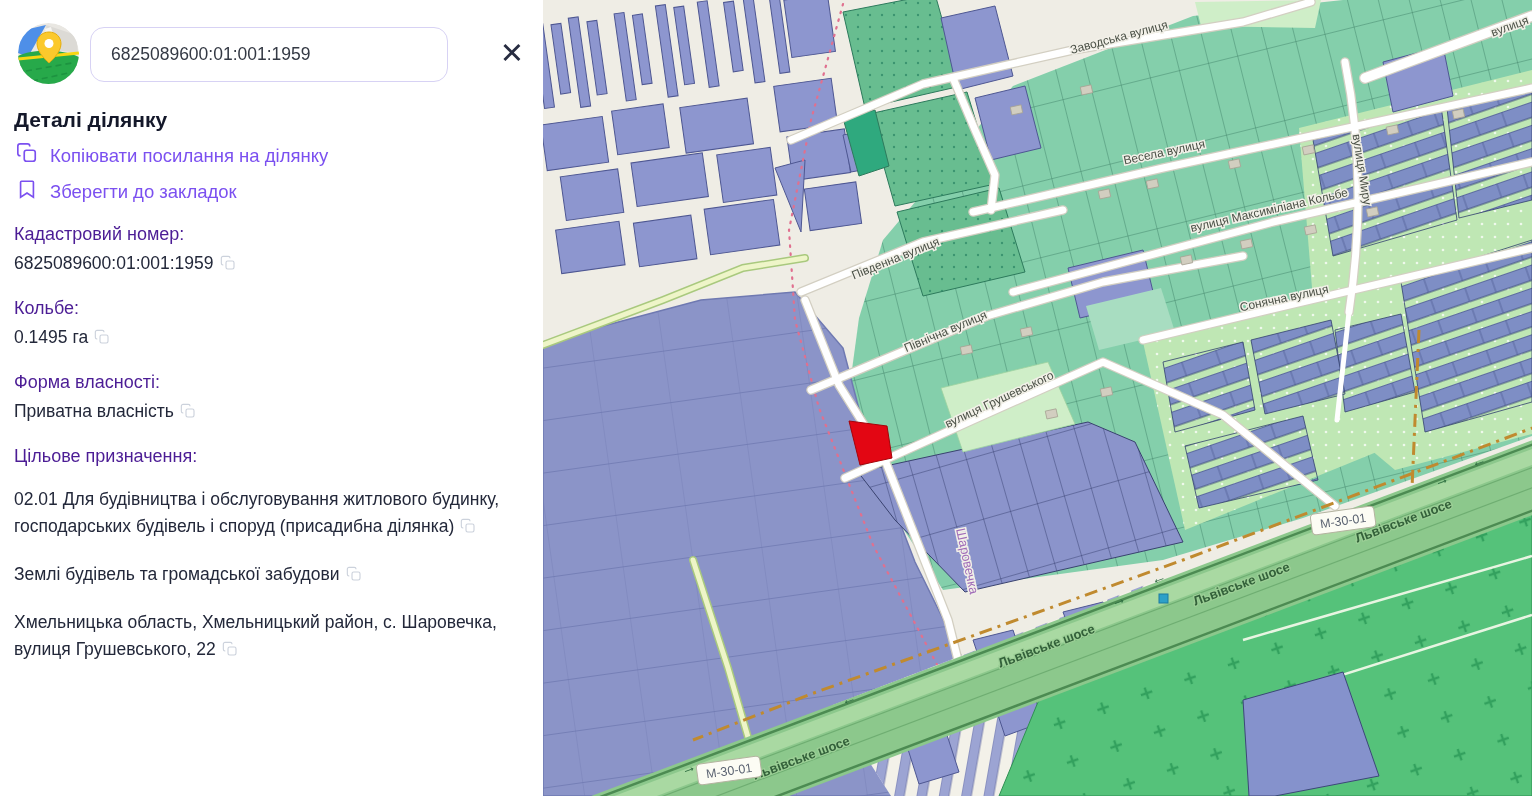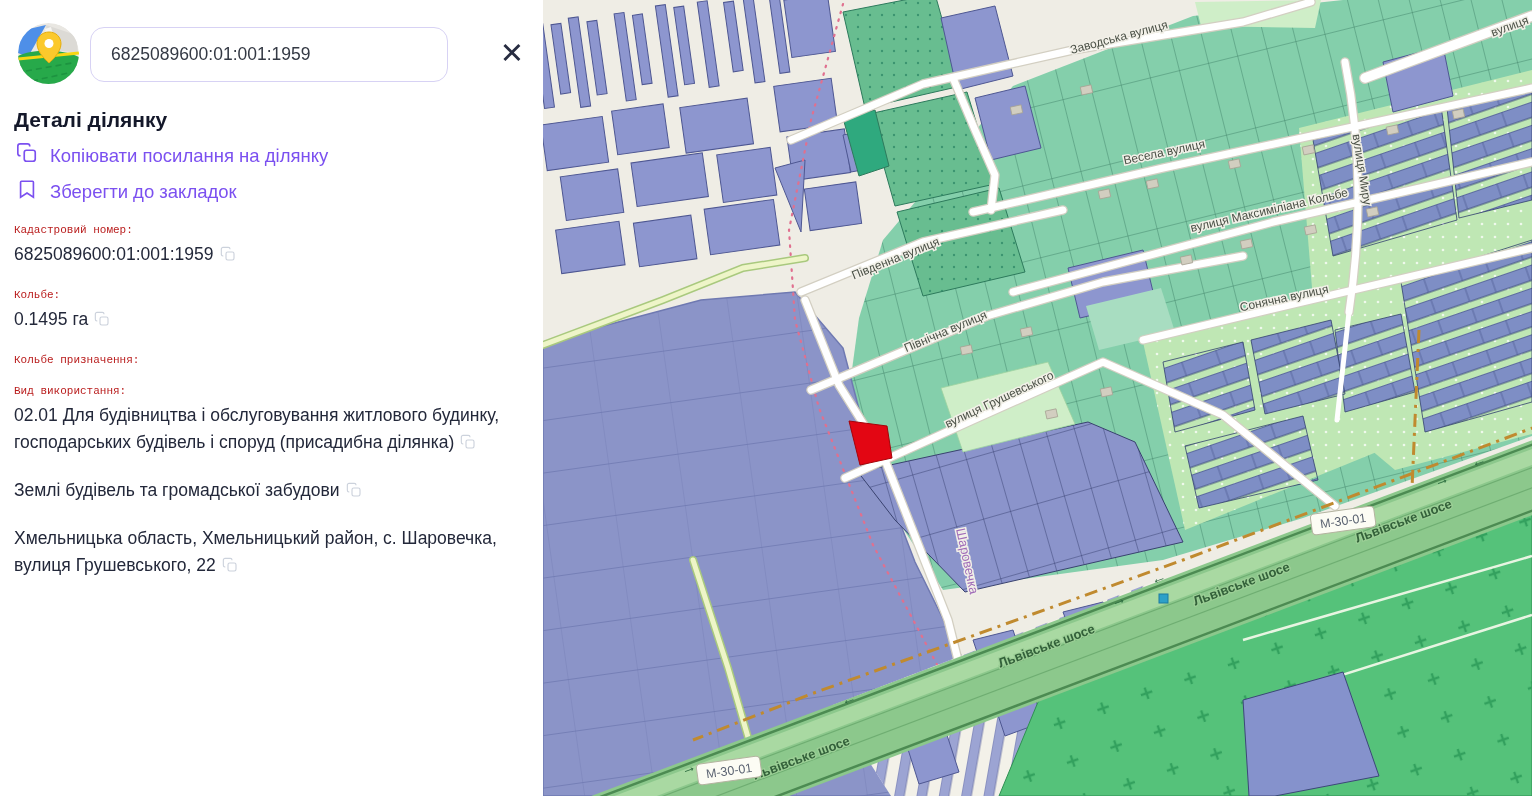--- a/index.html
+++ b/index.html
@@ -19,21 +19,21 @@
     font-family:"Liberation Sans", sans-serif; }
   .close-btn { position:absolute; left:478px; top:33px; width:40px; height:40px;
     background:none; border:none; font-size:29px; font-weight:300; color:#272c41;
     cursor:pointer; line-height:40px; text-align:center;
     font-family:"Liberation Sans", sans-serif; }
   h1.title { font-size:21px; font-weight:bold; color:#14182a; margin:10px 0 10px 0; }
   .action { display:flex; align-items:center; gap:12px; color:#7b50f0;
     font-size:18.5px; margin:0 0 9px 2px; cursor:pointer; }
   .action svg { width:22px; height:22px; stroke:#7b50f0; fill:none; stroke-width:1.8px; }
   .field { margin-top:19px; width:512px; }
-  .flabel { color:#b91c1c; font-size:11px; margin-bottom:5px;font-family:Liberation Mono, monospace; }
+  .flabel { color:#4c1d95; font-size:18px; margin-bottom:5px; }
   .fvalue { color:#23283a; font-size:17.5px; line-height:27px; }
   .cicon { display:inline-block; vertical-align:-2px; margin-left:6px; cursor:pointer; }
   .cicon svg { width:16px; height:16px; stroke:#ccd2dc; fill:none; stroke-width:1.7px; }
 
   
   .map-wrap { width:989px; height:796px; position:relative; background:#efede5; }
   .map-wrap svg.map { display:block; }
   text.street { font-size:12px; fill:#4a5046; paint-order:stroke; stroke:#f2f0e8;
     stroke-width:3px; font-family:"Liberation Sans", sans-serif; }
   text.hwy { font-size:13px; fill:#33613a; paint-order:stroke; stroke:#9ccf96;
@@ -95,24 +95,30 @@
             </svg></span></div>
     </div>
     <div class="field">
       <div class="flabel">Кольбе:</div>
       <div class="fvalue"><span>0.1495 га</span><span class="cicon"><svg viewBox="0 0 24 24">
               <rect x="9" y="9" width="12" height="12" rx="2.5"></rect>
               <path d="M5 15H4.5A2.5 2.5 0 0 1 2 12.5V4.5A2.5 2.5 0 0 1 4.5 2h8A2.5 2.5 0 0 1 15 4.5V5"></path>
             </svg></span></div>
     </div>
     <div class="field">
-      <div class="flabel">Кольбе призначення:</div>
-    </div>
-    <div class="field">
-      <div class="flabel">Вид використання:</div>
+      <div class="flabel">Форма власності:</div>
+      <div class="fvalue"><span>Приватна власність</span><span class="cicon"><svg viewBox="0 0 24 24">
+              <rect x="9" y="9" width="12" height="12" rx="2.5"></rect>
+              <path d="M5 15H4.5A2.5 2.5 0 0 1 2 12.5V4.5A2.5 2.5 0 0 1 4.5 2h8A2.5 2.5 0 0 1 15 4.5V5"></path>
+            </svg></span></div>
+    </div>
+    <div class="field">
+      <div class="flabel">Цільове призначення:</div>
+    </div>
+    <div class="field">
       <div class="fvalue"><span>02.01 Для будівництва і обслуговування житлового будинку, господарських будівель і споруд (присадибна ділянка)</span><span class="cicon"><svg viewBox="0 0 24 24">
               <rect x="9" y="9" width="12" height="12" rx="2.5"></rect>
               <path d="M5 15H4.5A2.5 2.5 0 0 1 2 12.5V4.5A2.5 2.5 0 0 1 4.5 2h8A2.5 2.5 0 0 1 15 4.5V5"></path>
             </svg></span></div>
     </div>
     <div class="field">
       <div class="fvalue"><span>Землі будівель та громадської забудови</span><span class="cicon"><svg viewBox="0 0 24 24">
               <rect x="9" y="9" width="12" height="12" rx="2.5"></rect>
               <path d="M5 15H4.5A2.5 2.5 0 0 1 2 12.5V4.5A2.5 2.5 0 0 1 4.5 2h8A2.5 2.5 0 0 1 15 4.5V5"></path>
             </svg></span></div>

